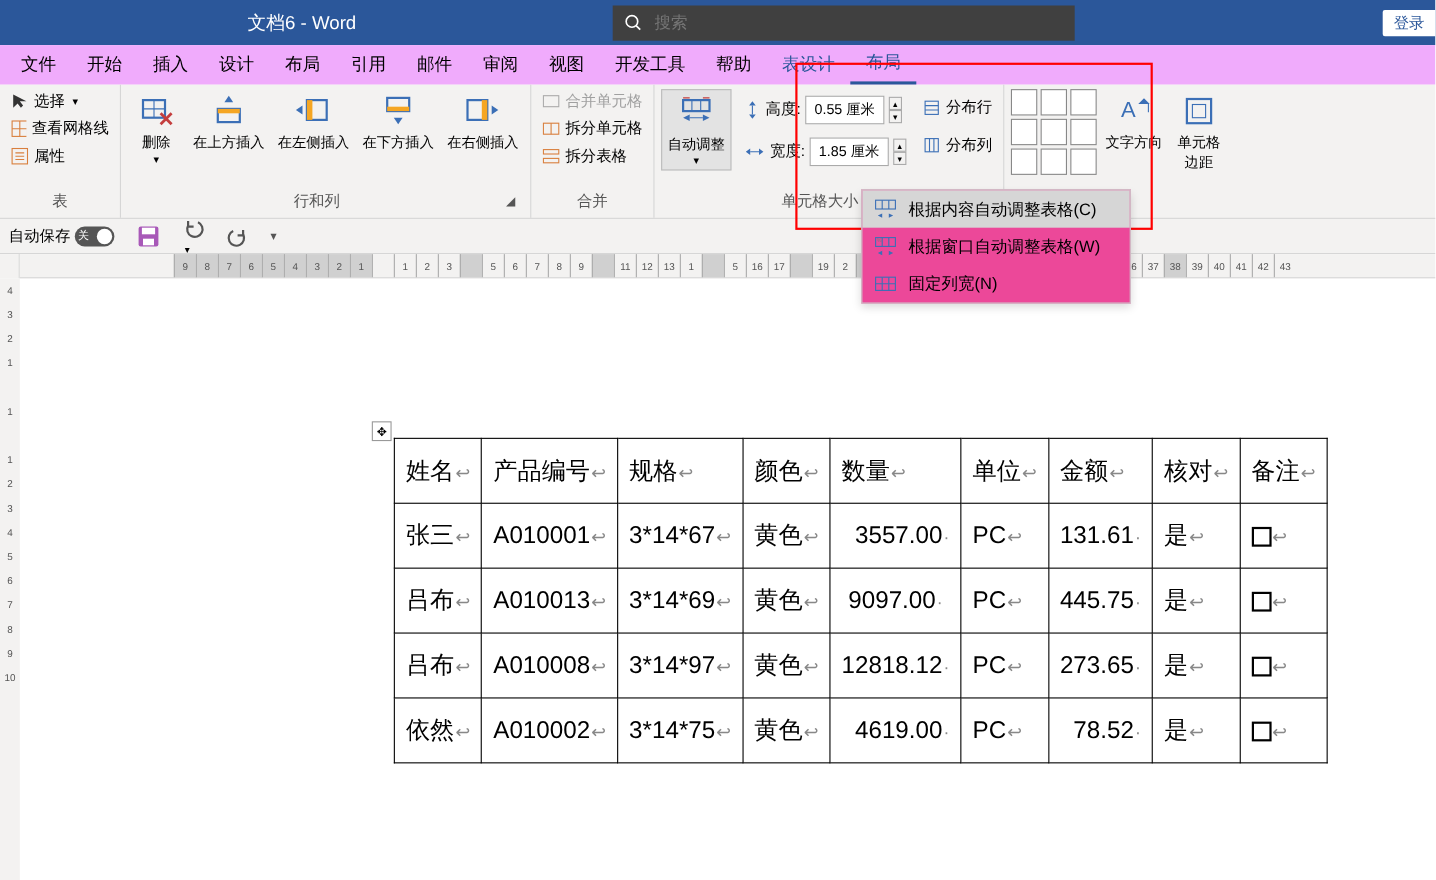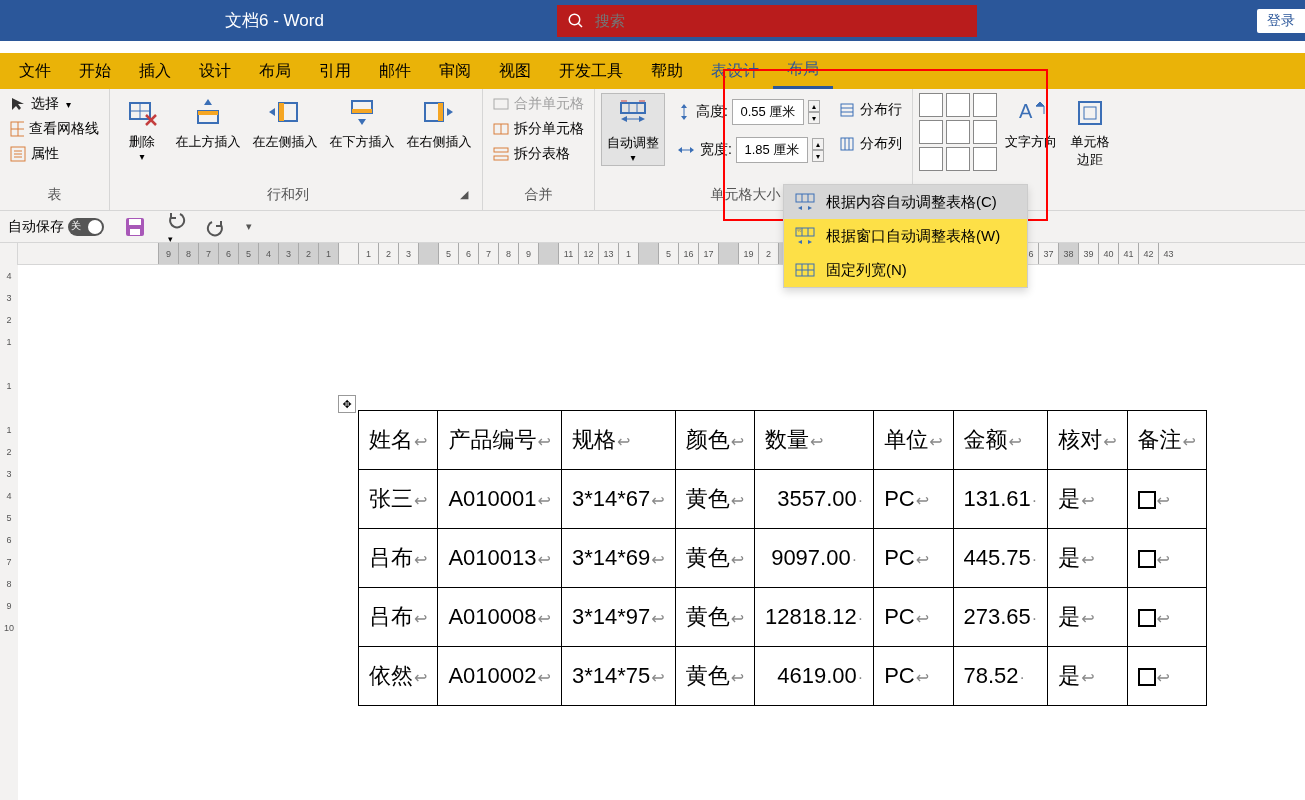--- a/index.html
+++ b/index.html
@@ -2,27 +2,27 @@
 <html><head>
 <meta charset="utf-8">
 <style>
 * { margin: 0; padding: 0; box-sizing: border-box; font-family: "Microsoft YaHei", "Segoe UI", sans-serif; }
 body { background: #fff; width: 1305px; height: 800px; overflow: hidden; }
 
 
 .titlebar { height: 41px; background: #2b579a; display: flex; align-items: center; color: #fff; }
 .title-text { margin-left: 225px; font-size: 17px; }
 .search-wrap { margin-left: auto; margin-right: 0; display:flex; align-items:center; }
-.search-box { display: flex; align-items: center; background: #b91c1c; width: 420px; height: 32px; }
+.search-box { display: flex; align-items: center; background: #404040; width: 420px; height: 32px; }
 .search-icon { color: #fff; margin: 0 10px; }
 .search-input { background: transparent; border: none; color: #cdd8eb; font-size: 15px; outline:none; width: 100%; }
 .login { background:#fff; color:#2b579a; padding:3px 10px; margin-left:280px; font-size:14px; border-radius:2px 0 0 2px; }
 
 
-.tabs { display:flex; align-items:center; background:#eab308; height:36px; padding-left:5px; font-size:16px; color:#000;margin-top:12px; }
+.tabs { display:flex; align-items:center; background:#f0abfc; height:36px; padding-left:5px; font-size:16px; color:#000; }
 .tab { padding: 6px 14px; cursor:pointer; }
 .tab.blue { color:#2b579a; }
 .tab.active { color:#2b579a; font-weight:500; border-bottom:3px solid #2b579a; }
 
 
 .ribbon { display:flex; background:#f3f2f1; border-bottom:1px solid #d6d6d6; height:122px; position:relative; }
 .group { border-right:1px solid #d6d6d6; padding:4px 6px; display:flex; flex-direction:column; justify-content:space-between; }
 .group-body { display:flex; align-items:flex-start; gap:3px; }
 .group-label { text-align:center; font-size:14px; color:#555; padding:2px 0; }
 .stackbtn { display:flex; flex-direction:column; align-items:center; width:74px; padding:2px; }
@@ -31,21 +31,21 @@
 .smallbtn { display:flex; align-items:center; gap:5px; font-size:14px; padding:2px 4px; white-space:nowrap; }
 .col { display:flex; flex-direction:column; gap:3px; }
 .disabled { color:#a0a0a0; }
 .dialog-launcher { width:14px; height:14px; margin-left:auto; margin-right:2px; font-size:11px; color:#555; }
 .group-footer { display:flex; align-items:center; }
 
 
 .redbox { position:absolute; border:2px solid #ff0000; z-index:5; pointer-events:none; }
 
 
-.dropdown { position:absolute; background:#fde047; border:1px solid #ccc; box-shadow:0 4px 8px rgba(0,0,0,.15); z-index:20; width:245px; }
+.dropdown { position:absolute; background:#ec4899; border:1px solid #ccc; box-shadow:0 4px 8px rgba(0,0,0,.15); z-index:20; width:245px; }
 .dropdown-item { display:flex; align-items:center; gap:10px; padding:6px 10px; font-size:15px; }
 .dropdown-item.hover { background:#d6d6d6; }
 .dropdown-item .dicon { width:22px; height:22px; }
 
 
 .qat { height:32px; background:#f3f2f1; border-bottom:1px solid #d6d6d6; display:flex; align-items:center; gap:20px; padding:0 8px; font-size:14px; }
 .toggle { display:flex; align-items:center; gap:4px; }
 .switch { width:36px; height:18px; background:#555; border-radius:9px; position:relative; }
 .switch::after { content:''; position:absolute; right:2px; top:2px; width:14px; height:14px; background:#fff; border-radius:50%; }
 
@@ -534,21 +534,21 @@
           <td><span>是</span><span class="cr">↩</span></td>
           <td><span class="cb"></span><span class="cr">↩</span></td>
         </tr>
         <tr>
           <td><span>依然</span><span class="cr">↩</span></td>
           <td><span>A010002</span><span class="cr">↩</span></td>
           <td><span>3*14*75</span><span class="cr">↩</span></td>
           <td><span>黄色</span><span class="cr">↩</span></td>
           <td style="text-align:right"><span>4619.00</span><span class="cr">·</span></td>
           <td><span>PC</span><span class="cr">↩</span></td>
-          <td style=""><span>78.52</span><span class="cr">·</span></td>
+          <td style="text-align:right"><span>78.52</span><span class="cr">·</span></td>
           <td><span>是</span><span class="cr">↩</span></td>
           <td><span class="cb"></span><span class="cr">↩</span></td>
         </tr>
       </tbody>
         </table>
     </div>
   </div>
 </div>
 
 </body></html>

